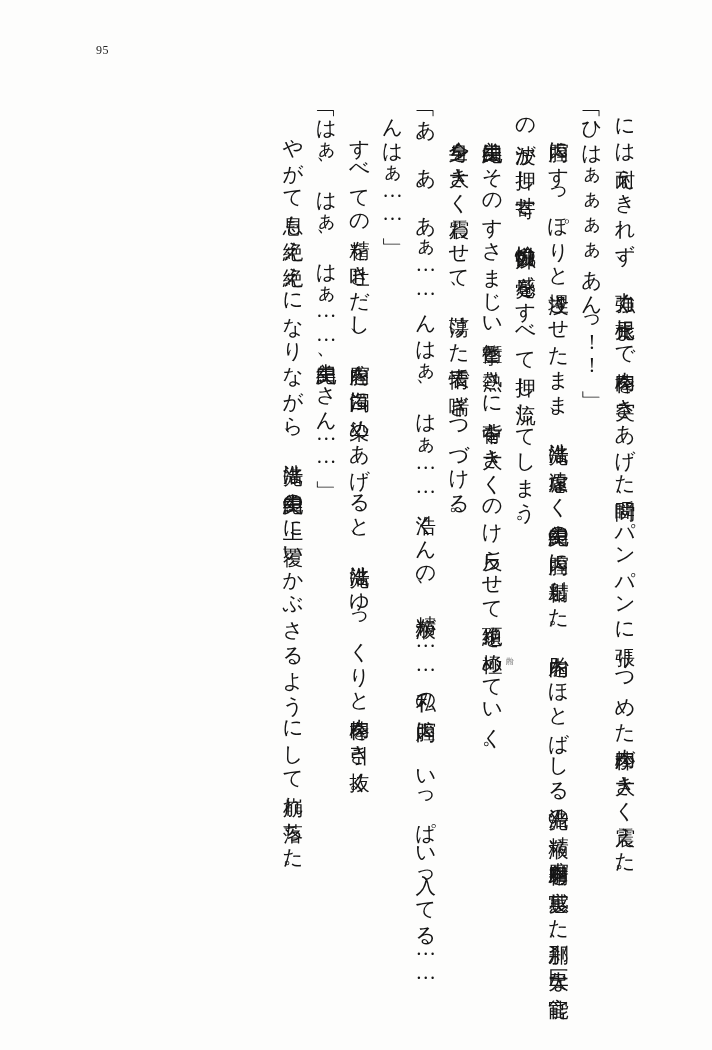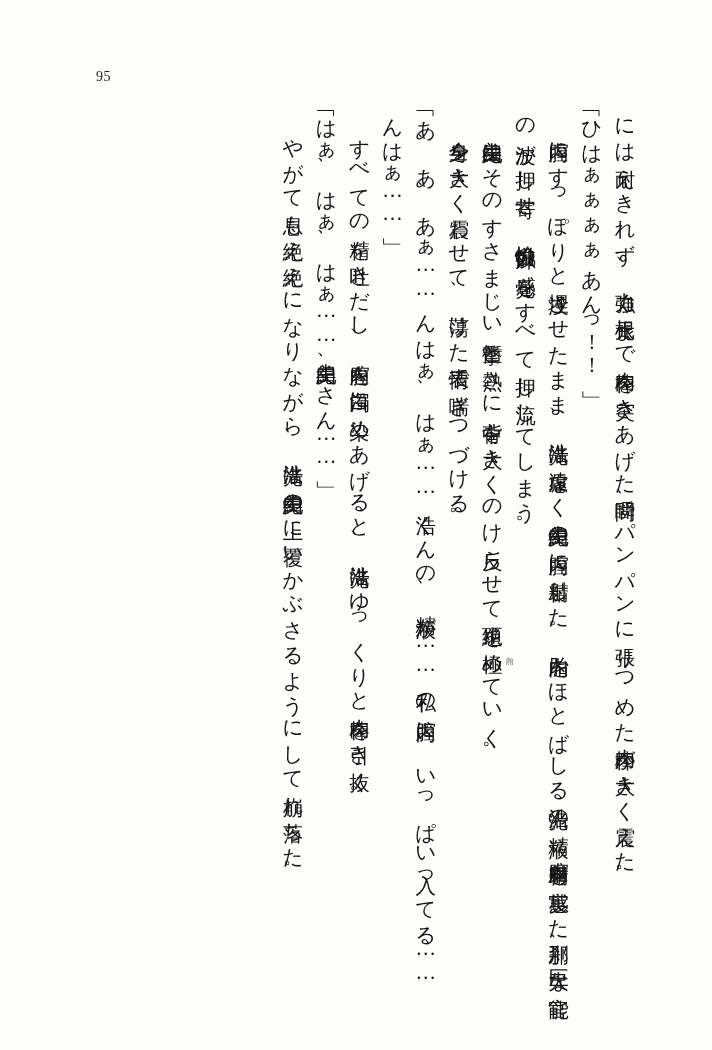--- a/index.html
+++ b/index.html
@@ -18,23 +18,23 @@
 
   .page {
     position: absolute;
     inset: 0;
     background: #fdfdfc;
   }
 
   
   .page-number {
     position: absolute;
-    top: 69px;
+    top: 43px;
     left: 96px;
-    font-size: 14px;
+    font-size: 12px;
     letter-spacing: 0.5px;
     color: #222;
     font-family: "Liberation Serif", "DejaVu Serif", serif;
   }
 
   
   .text-block {
     position: absolute;
     top: 104px;
     left: 96px;

